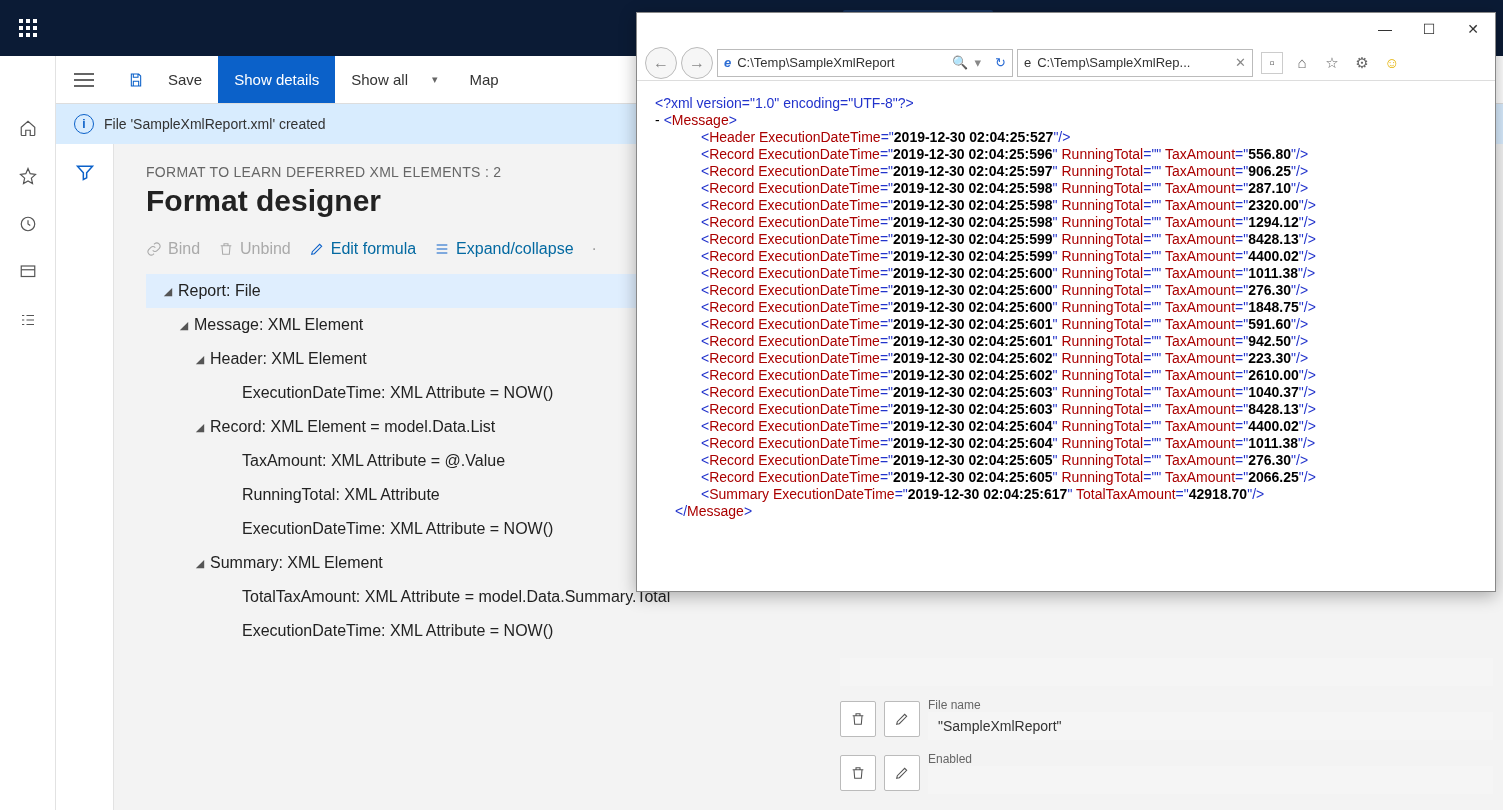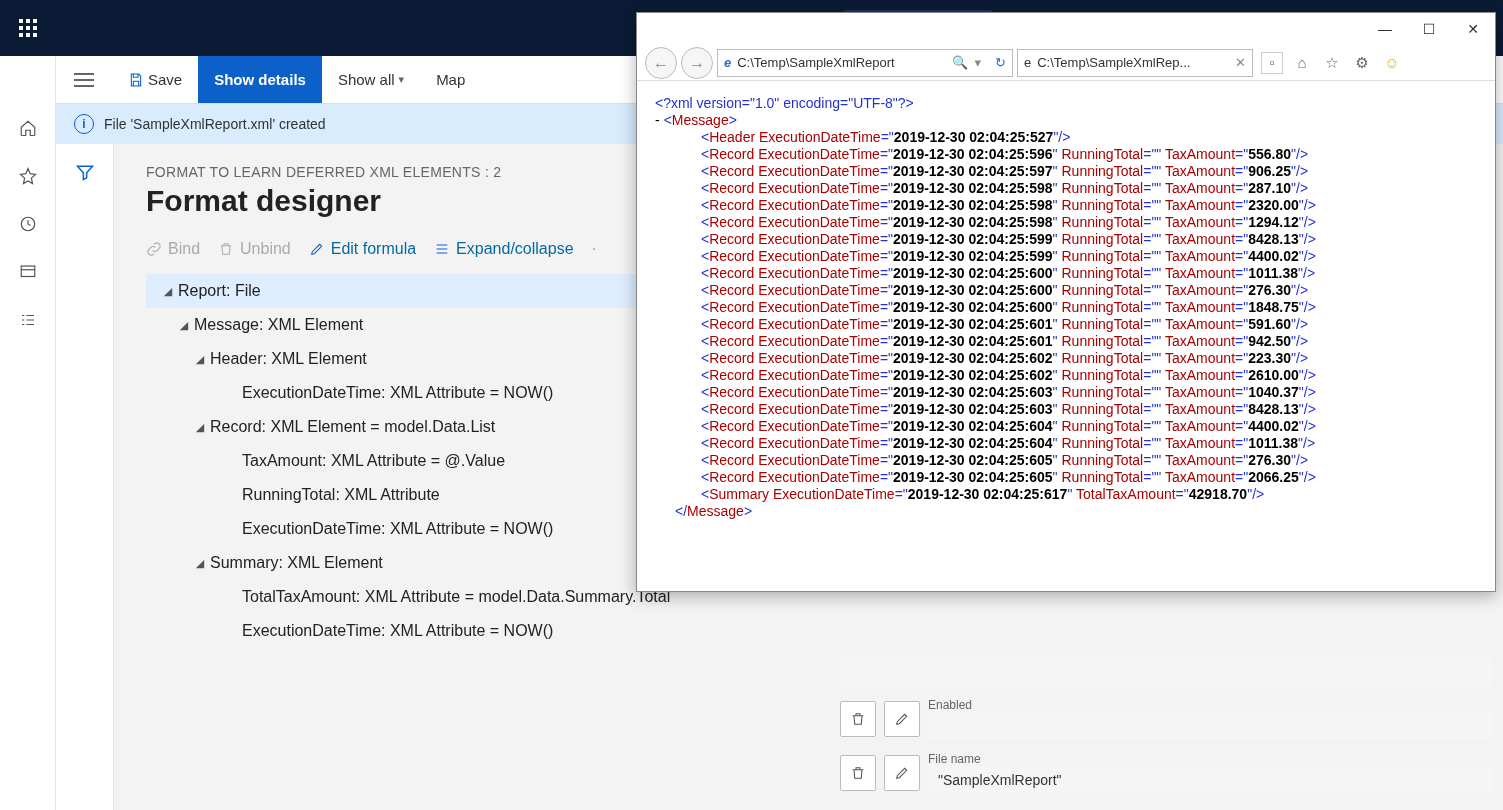--- a/index.html
+++ b/index.html
@@ -10,22 +10,22 @@
   .waffle { width: 56px; height: 56px; display: flex; align-items: center; justify-content: center; font-size: 18px; cursor: pointer; }
   .waffle svg { fill: #fff; }
   .app-title { font-size: 20px; font-weight: 600; padding-left: 6px; }
   .search-box { margin-left: auto; margin-right: 510px; background: #16325c; height: 36px; display: flex; align-items: center; padding: 0 14px; border-radius: 2px; color: #cfd6e3; font-size: 15px; min-width: 150px; }
   .search-box svg { fill: #cfd6e3; margin-right: 10px; }
 
   
   .cmd-bar { height: 48px; background: #fff; display: flex; align-items: stretch; border-bottom: 1px solid #ddd; }
   .cmd-bar .hamburger { width: 56px; display: flex; align-items: center; justify-content: center; cursor: pointer; }
   .cmd-bar .hamburger svg { stroke: #333; }
-  .cmd-item { display: flex; align-items: center; padding: 8px 16px; font-size: 15px; color: #333; cursor: pointer; gap: 4px; }
-  .cmd-item.primary { background: #0b61c9; color: #fff; font-weight: 700; }
+  .cmd-item { display: flex; align-items: center; padding: 8px 16px; font-size: 15px; color: #333; cursor: pointer; gap: 24px; }
+  .cmd-item.primary { background: #0b61c9; color: #fff; font-weight: 400; }
   .cmd-item svg.save { fill: #0b61c9; }
   .chev { font-size: 11px; color: #666; }
 
   
   .info-bar { height: 40px; background: #d8ecfe; display: flex; align-items: center; padding-left: 18px; gap: 10px; color: #333; font-size: 14px; }
   .info-bar .circle-i { width: 20px; height: 20px; border: 1.5px solid #0b61c9; border-radius: 50%; display: flex; align-items: center; justify-content: center; color: #0b61c9; font-size: 12px; font-weight: 700; }
 
   
   .left-rail { position: absolute; top: 56px; left: 0; width: 56px; bottom: 0; background: #fff; border-right: 1px solid #e2e2e2; display: flex; flex-direction: column; align-items: center; padding-top: 62px; gap: 28px; }
   .left-rail .ic { width: 20px; height: 20px; color: #555; display: flex; align-items: center; justify-content: center; cursor: pointer; }
@@ -265,38 +265,38 @@
           <svg width="16" height="16" viewBox="0 0 24 24" fill="none" stroke="#555" stroke-width="1.6">
             <path d="M4 7h16M9 7V4h6v3M6 7l1 13h10l1-13"></path>
           </svg>
         </div>
       <div class="icon-btn">
           <svg width="16" height="16" viewBox="0 0 24 24" fill="none" stroke="#555" stroke-width="1.6">
             <path d="M4 20l4-1 11-11-3-3L5 16z"></path>
           </svg>
         </div>
       <div class="prop-cell">
-        <div class="prop-label">Enabled</div>
-        <input class="prop-input" value="" style="">
+        <div class="prop-label">File name</div>
+        <input class="prop-input" value="&quot;SampleXmlReport&quot;" style="">
       </div>
     </div>
     <div class="prop-row">
       <div class="icon-btn">
           <svg width="16" height="16" viewBox="0 0 24 24" fill="none" stroke="#555" stroke-width="1.6">
             <path d="M4 7h16M9 7V4h6v3M6 7l1 13h10l1-13"></path>
           </svg>
         </div>
       <div class="icon-btn">
           <svg width="16" height="16" viewBox="0 0 24 24" fill="none" stroke="#555" stroke-width="1.6">
             <path d="M4 20l4-1 11-11-3-3L5 16z"></path>
           </svg>
         </div>
       <div class="prop-cell">
-        <div class="prop-label">File name</div>
-        <input class="prop-input" value="&quot;SampleXmlReport&quot;" style="">
+        <div class="prop-label">Enabled</div>
+        <input class="prop-input" value="" style="">
       </div>
     </div>
   </div>
 </div>
 
 <div class="ie-window">
   <div class="ie-titlebar">
     <div class="win-btn">—</div>
     <div class="win-btn">☐</div>
     <div class="win-btn">✕</div>

